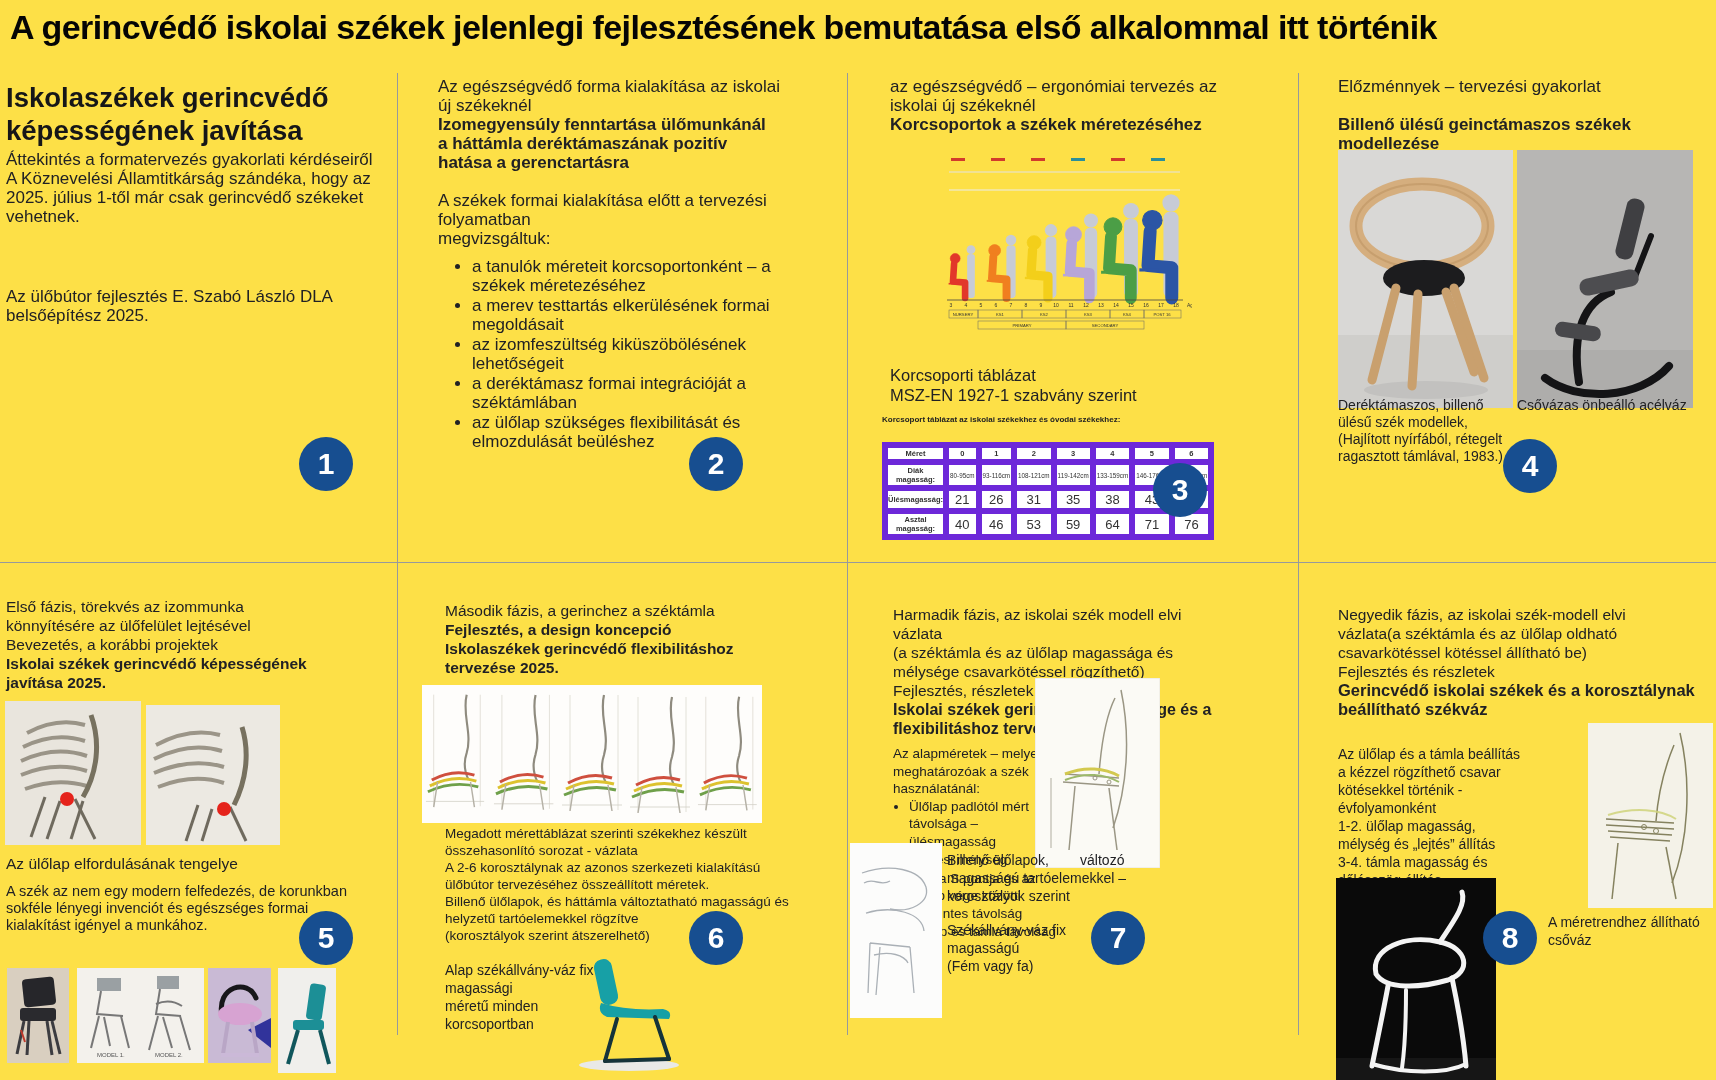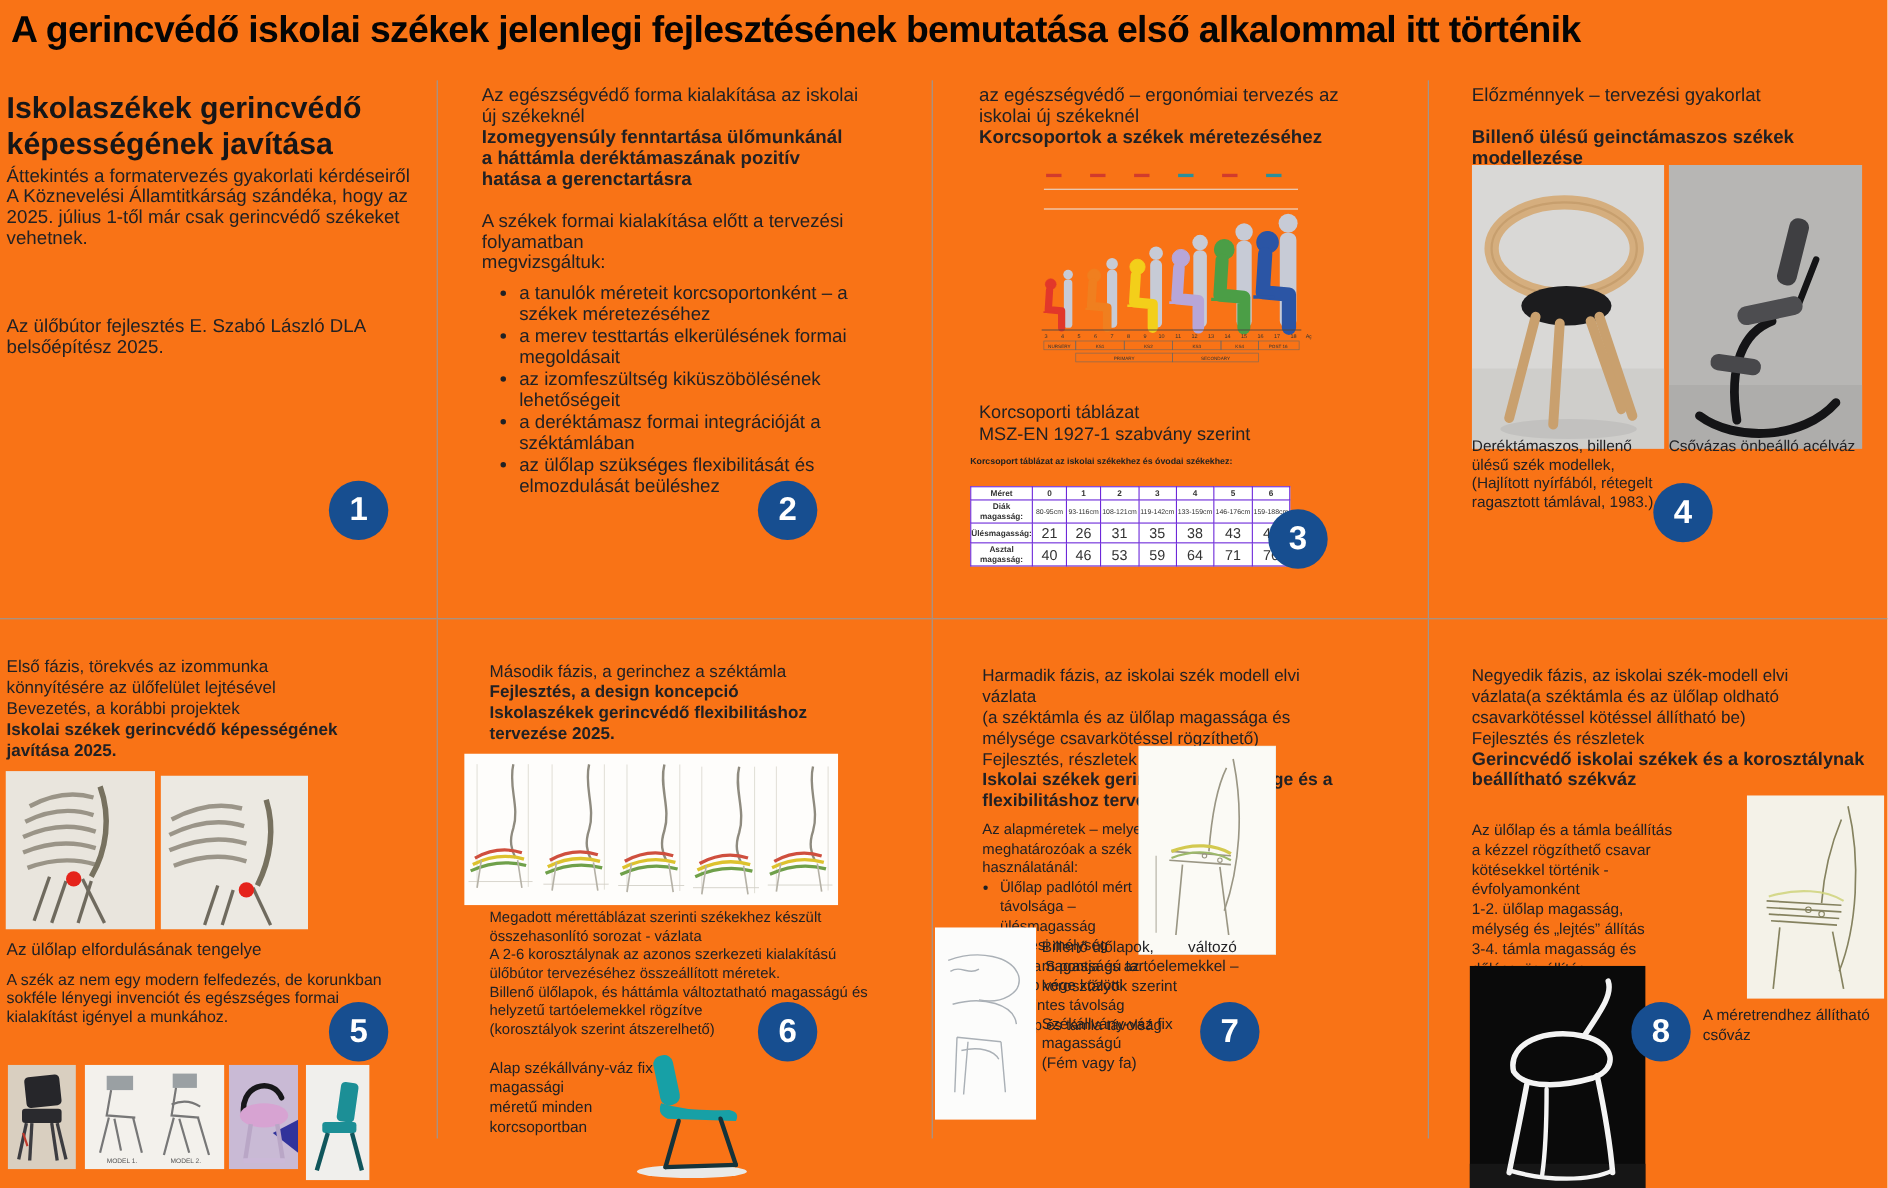--- a/index.html
+++ b/index.html
@@ -1,39 +1,39 @@
 <!DOCTYPE html>
 <html><head>
 <meta charset="utf-8">
 <style>
   *{margin:0;padding:0;box-sizing:border-box}
   html,body{width:1716px;height:1080px;overflow:hidden;background:#fff}
   body{font-family:"Liberation Sans","DejaVu Sans",sans-serif;color:#212124}
-  .poster{position:relative;width:1716px;height:1080px;background:#f97316}
+  .poster{position:relative;width:1716px;height:1080px;background:#fde047}
   .main-title{position:absolute;left:10px;top:8px;width:1702px;font-size:34px;font-weight:700;letter-spacing:-.6px;color:#050505;white-space:nowrap}
   .grid{position:absolute;left:0;top:65px;width:1504px;height:1015px;display:grid;grid-template-columns:397px 450px 451px 418px;grid-template-rows:497px 518px}
   .panel{position:relative}
   .panel.vdiv::before{content:"";position:absolute;left:0;top:8px;bottom:0;width:1px;background:#97999b}
   .row2{border-top:1px solid #97999b}
   .row2.vdiv::before{top:0;bottom:45px}
   .abs{position:absolute}
   .badge{position:absolute;width:54px;height:54px;border-radius:50%;background:#174e90;color:#fff;display:flex;align-items:center;justify-content:center;font-size:30px;font-weight:700;z-index:5}
   h2.p1h{font-size:27.5px;font-weight:600;line-height:1.2;color:#161618}
   .t17{font-size:17px;line-height:19px}
   .t155{font-size:15.5px;line-height:19px}
   .t14{font-size:14px;line-height:18px}
   .t135{font-size:13.5px;line-height:17.5px}
   .b{font-weight:700}
   ul.blt{list-style:disc;padding-left:20px}
   ul.blt li{margin-bottom:1px}
   .prew{white-space:pre-wrap}
   
   .kt-caption{font-size:8px;font-weight:700;color:#222;margin-bottom:18px}
   table.kt{border-collapse:collapse;background:#fff}
-  table.kt th,table.kt td{border:1px solid #6d28d9;text-align:center;vertical-align:middle;padding:1px 0;color:#333}
+  table.kt th,table.kt td{border:6px solid #6d28d9;text-align:center;vertical-align:middle;padding:1px 0;color:#333}
   table.kt th{font-size:7.5px;font-weight:700}
   table.kt td{font-size:13px}
   table.kt td.cm{font-size:6.3px;white-space:nowrap;padding:1px}
   table.kt th.lbl{width:52px;font-size:7.5px}
   table.kt td,table.kt th{width:31px}
   .cap145{font-size:14px;line-height:17px}
   svg{display:block}
 </style>
 </head>
 <body>

